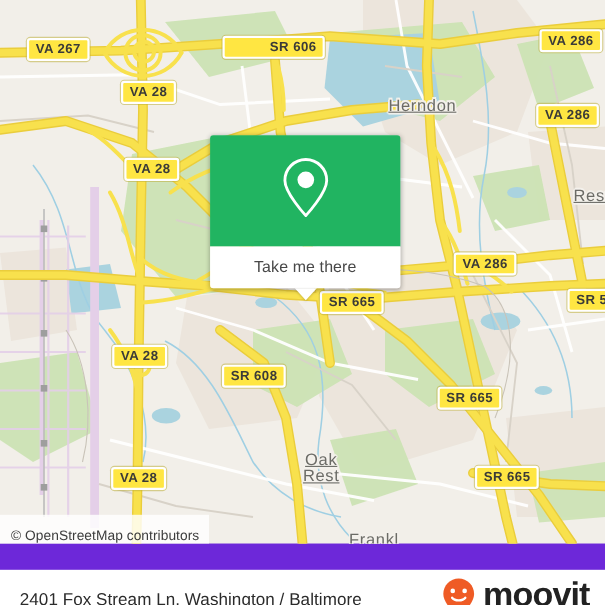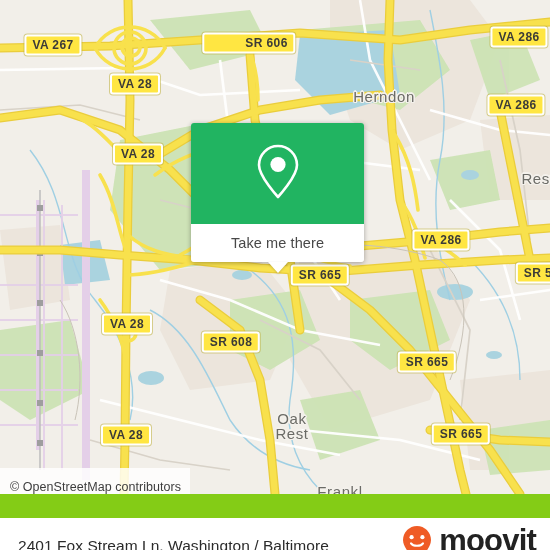--- a/index.html
+++ b/index.html
@@ -12,21 +12,21 @@
     height: 550px;
     font-family: "Liberation Sans", sans-serif;
     overflow: hidden;
   }
 
   #page {
     position: relative;
     width: 550px;
     height: 550px;
     overflow: hidden;
-    background: #84cc16;
+    background: #6d28d9;
   }
 
   
   #map-viewport {
     position: absolute;
     left: 0; top: 0;
     width: 550px;
     height: 494px;
     overflow: hidden;
     background: #f2efe9;
@@ -61,20 +61,21 @@
     position: absolute;
     color: #6b6b66;
     font-family: "Liberation Sans", sans-serif;
     font-size: 15px;
     letter-spacing: 0.6px;
     white-space: nowrap;
     transform: translate(-50%, -50%);
     text-shadow:
       -1.5px 0 #f4f1ec, 1.5px 0 #f4f1ec, 0 -1.5px #f4f1ec, 0 1.5px #f4f1ec,
       -1px -1px #f4f1ec, 1px 1px #f4f1ec, -1px 1px #f4f1ec, 1px -1px #f4f1ec;
+    text-decoration: underline;
   }
 
   
   #popup-card {
     position: absolute;
     left: 191px;
     top: 123px;
     width: 173px;
     height: 139px;
     border-radius: 3px;

